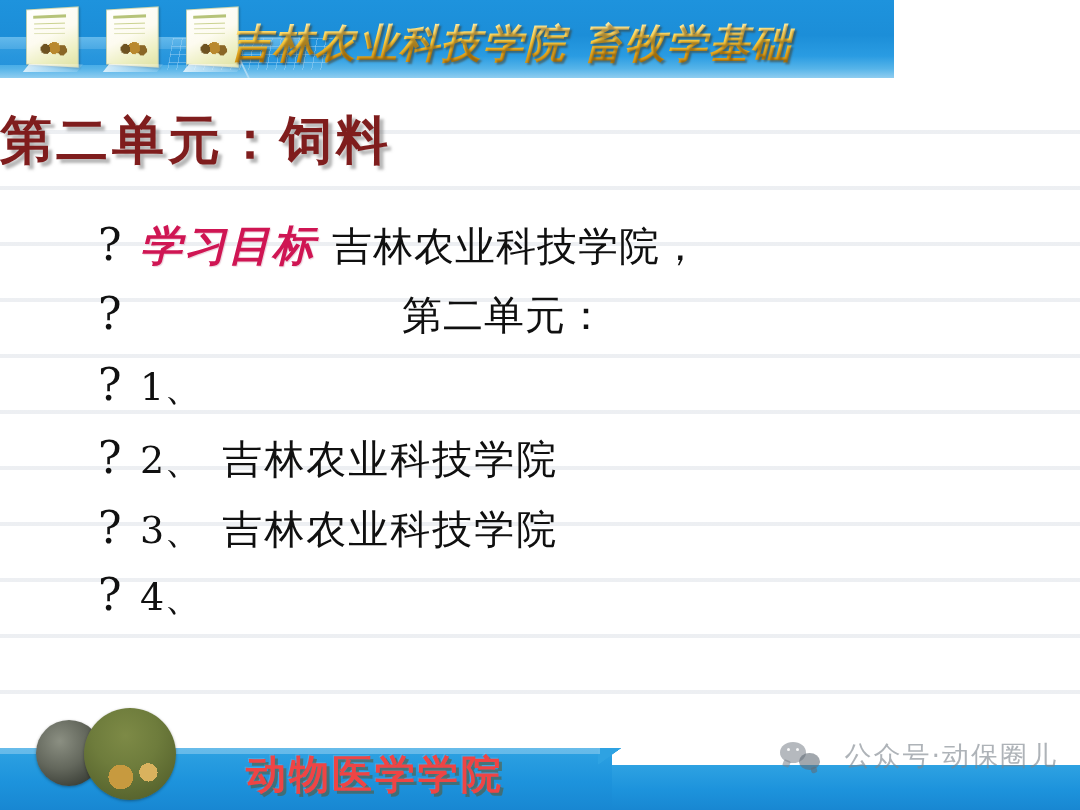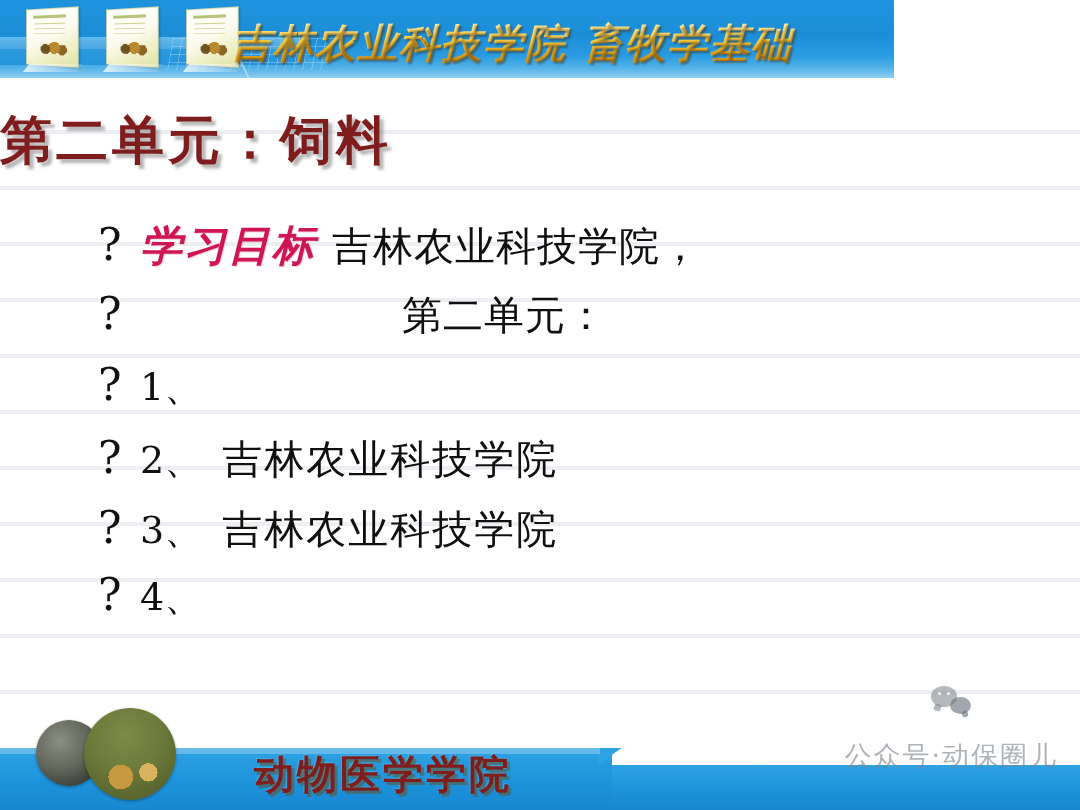--- a/index.html
+++ b/index.html
@@ -163,32 +163,30 @@
     left:84px;bottom:10px;width:92px;height:92px;
     background:
       radial-gradient(circle at 70% 70%,#d9b25e 0 10%,rgba(0,0,0,0) 10%),
       radial-gradient(circle at 40% 75%,#c79a3f 0 14%,rgba(0,0,0,0) 14%),
       radial-gradient(circle at 45% 30%,#7d8a46 0%,#6e7c3c 40%,#5d6a31 70%,#4d5828 100%);
   }
   .foot-title{
     position:absolute;left:246px;bottom:8px;
     font-family:"DejaVu Sans","Liberation Sans",sans-serif;
     font-weight:bold;font-size:40px;letter-spacing:3px;
-    color:#7f1d1d;
+    color:#ef4444;
     text-shadow:3px 3px 0 rgba(110,70,0,.45),-1px -1px 0 rgba(255,255,255,.15);
-    margin-left:8px;
   }
   .watermark{
     position:absolute;right:22px;bottom:36px;
     display:flex;align-items:center;gap:24px;
     font-family:"DejaVu Sans","Liberation Sans",sans-serif;
     font-size:27px;letter-spacing:2px;
     color:rgba(125,133,140,.62);
     white-space:nowrap;
-    flex-direction:column;
   }
   .wechat-icon{position:relative;width:40px;height:28px;display:inline-block;}
   .wechat-icon .b1{
     position:absolute;left:0;top:0;width:26px;height:21px;border-radius:50%;
     background:rgba(120,128,136,.55);
   }
   .wechat-icon .b1:after{
     content:"";position:absolute;left:3px;bottom:-4px;width:7px;height:7px;
     background:rgba(120,128,136,.55);border-radius:2px;transform:rotate(20deg);
   }

